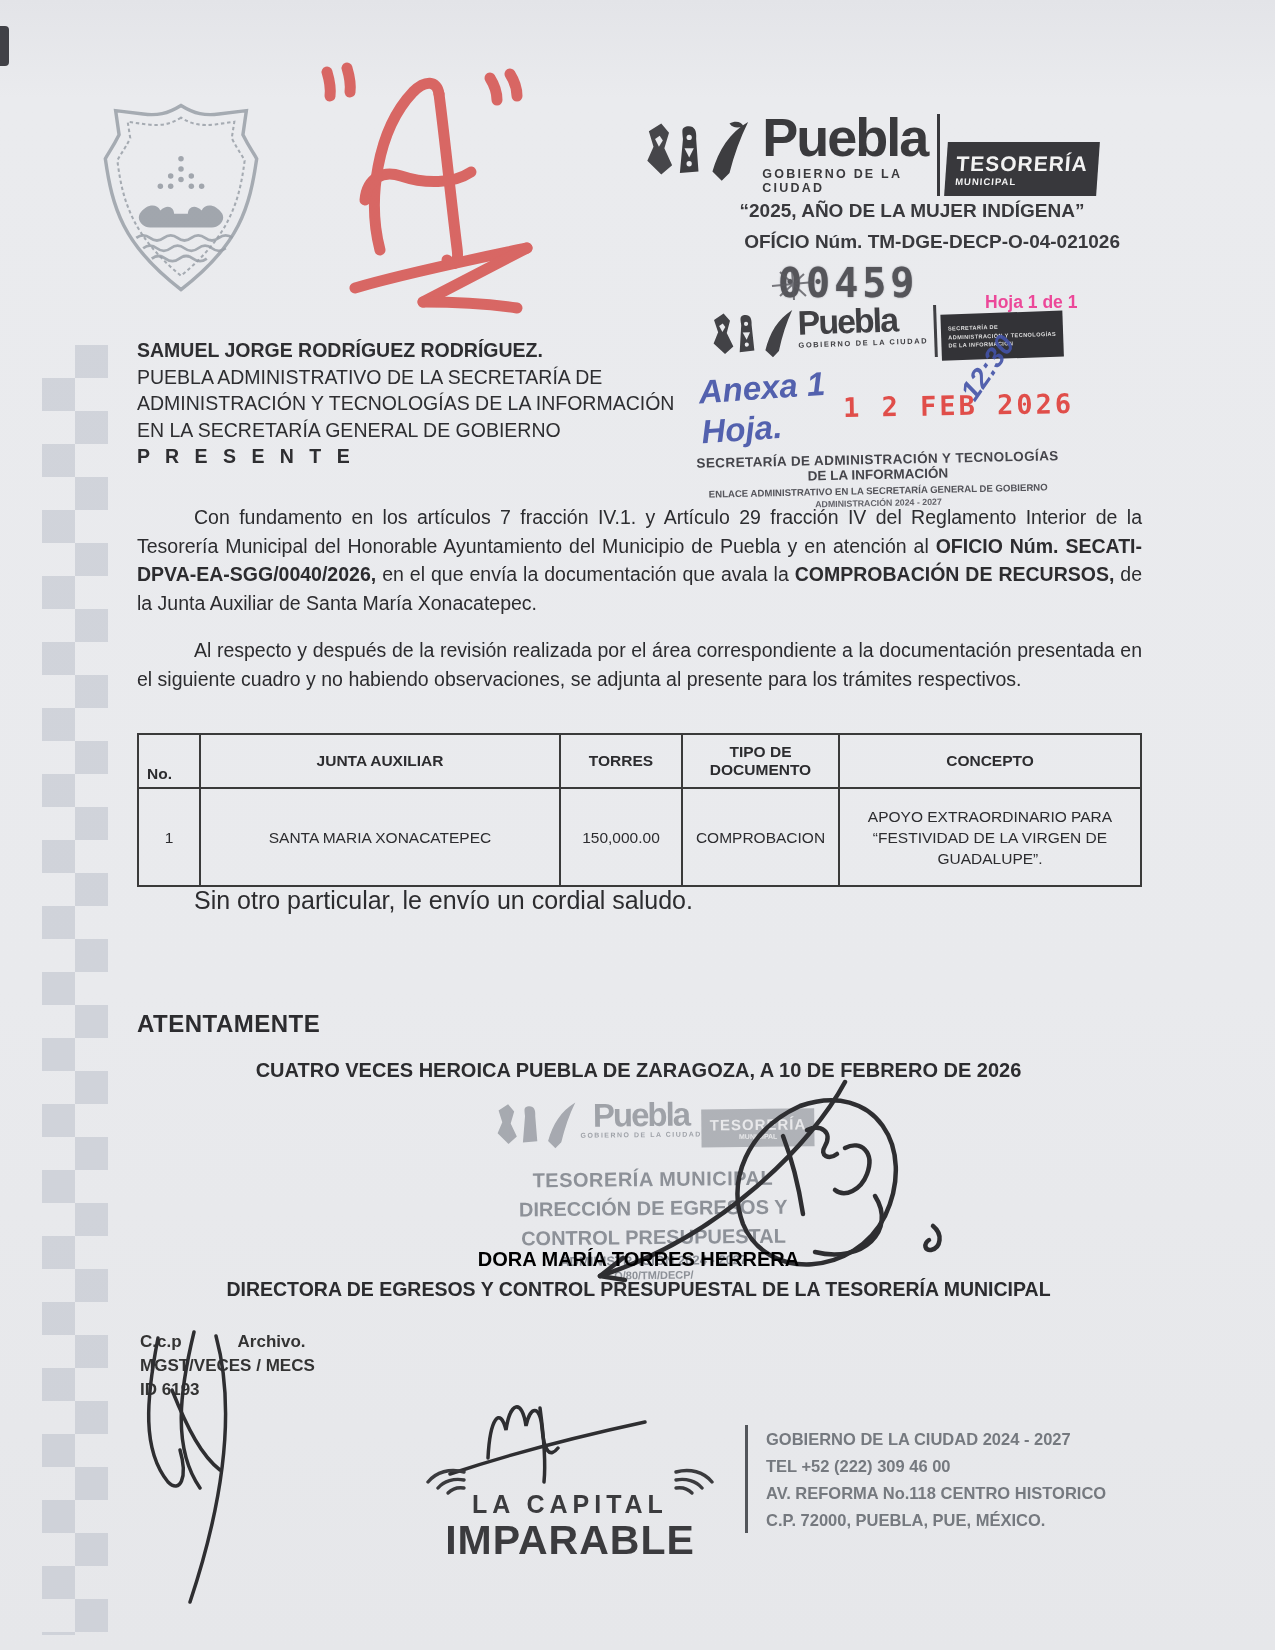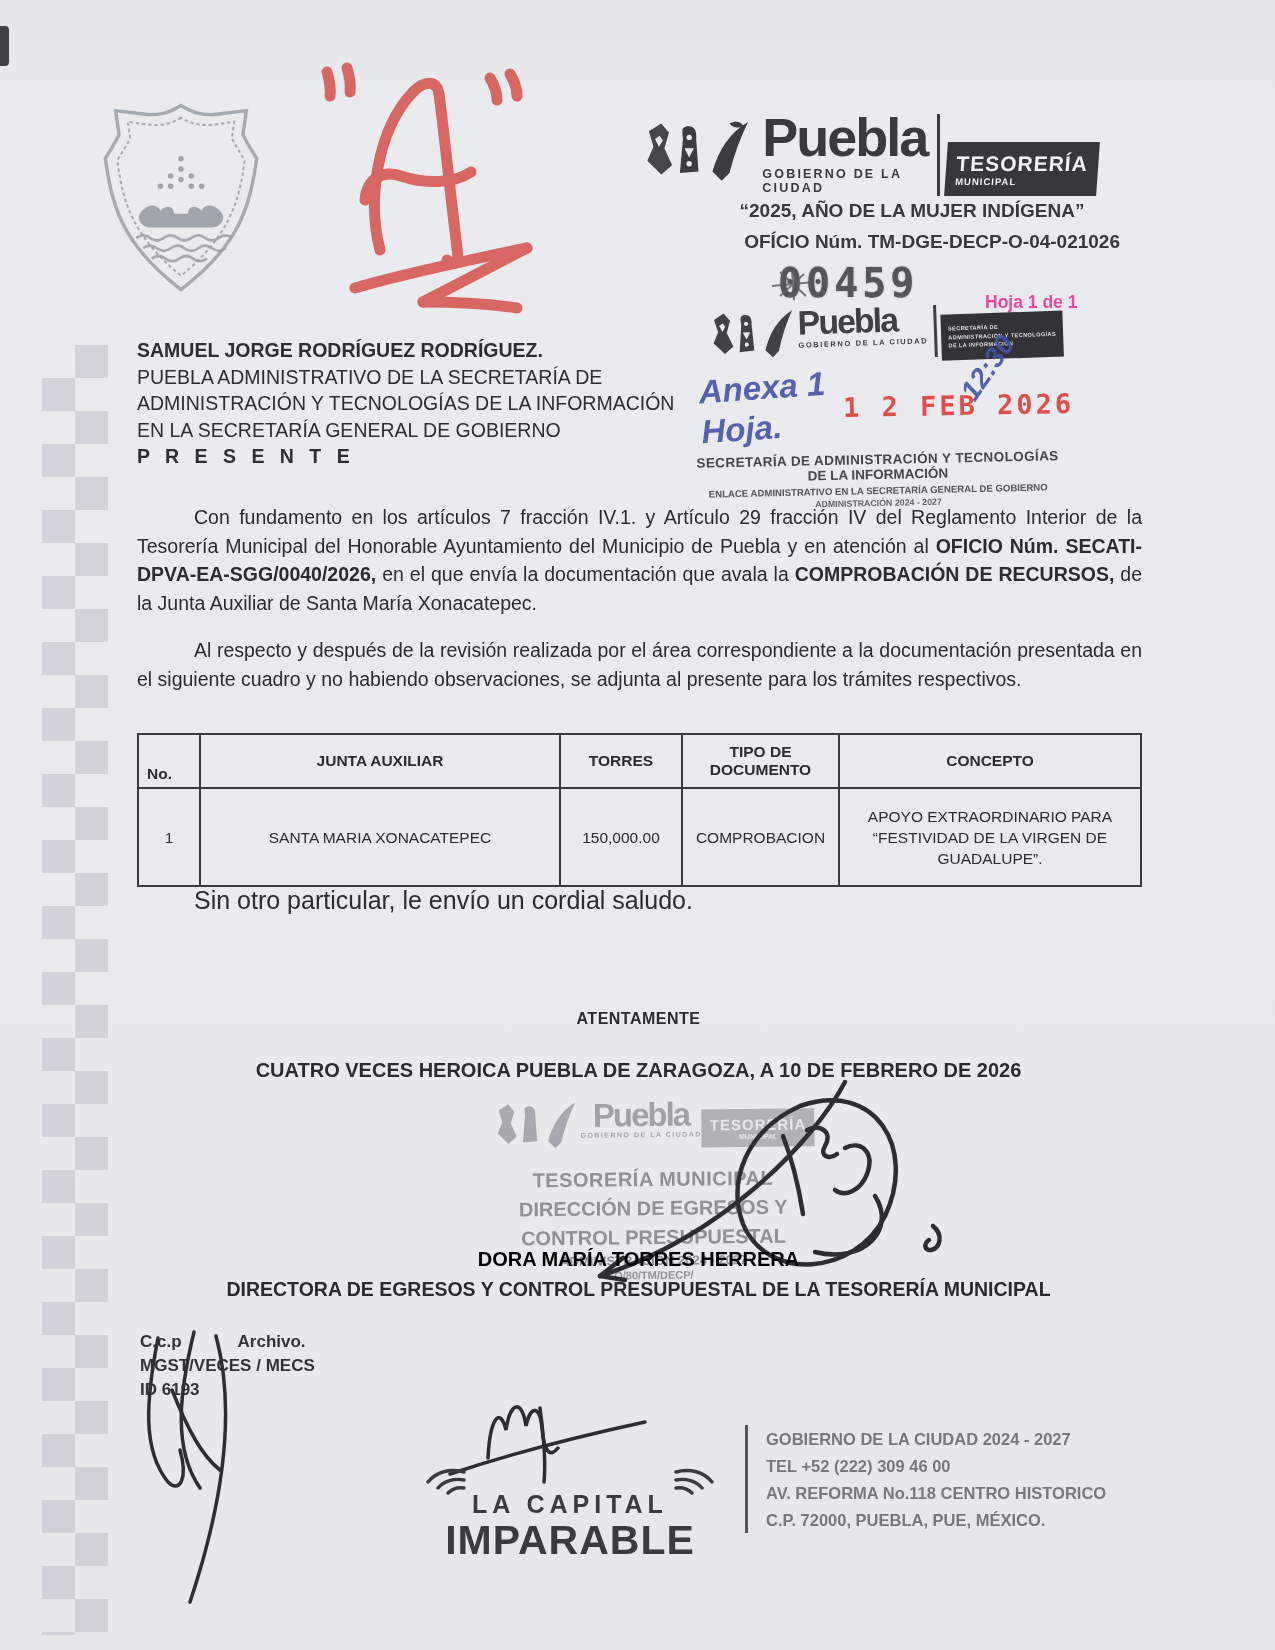--- a/index.html
+++ b/index.html
@@ -71,21 +71,21 @@
   .para.second{top:636px;text-indent:57px;}
   .bold{font-weight:bold;}
 
   .doc-table{left:137px;top:733px;width:1003px;border-collapse:collapse;table-layout:fixed;}
   .doc-table td,.doc-table th{border:2px solid #3a3a3a;font-size:15.5px;color:#2c2c2f;text-align:center;vertical-align:middle;padding:4px 6px;}
   .doc-table th{font-weight:bold;height:44px;}
   .doc-table td{height:88px;line-height:21px;}
   .doc-table th.no{vertical-align:bottom;text-align:left;padding-left:8px;margin-left:8px;}
 
   .closing{left:194px;top:886px;font-size:25px;}
-  .atentamente{left:137px;top:1010px;width:1003px;text-align:center;font-size:16px;font-weight:bold;letter-spacing:.5px;}
+  .atentamente{left:137px;top:1010px;width:1003px;text-align:left;font-size:24px;font-weight:bold;letter-spacing:.5px;}
   .date-line{left:137px;top:1059px;width:1003px;text-align:center;font-size:20px;font-weight:bold;}
 
   
   .sig-stamp{left:428px;top:1098px;width:450px;text-align:center;color:#8d9198;transform:rotate(-.6deg);}
   .sig-stamp .brand-row{justify-content:center;opacity:.8;}
   .sig-stamp .icons{width:90px;height:60px;}
   .sig-stamp .wordmark{font-size:33px;color:#8d9198;}
   .sig-stamp .tagline{font-size:7px;letter-spacing:1.5px;color:#8d9198;}
   .sig-stamp .badge{background:#a2a5ab;margin-top:12px;height:34px;padding:2px 8px;color:#e8e8ea;}
   .sig-stamp .badge .t1{font-size:15px;}

